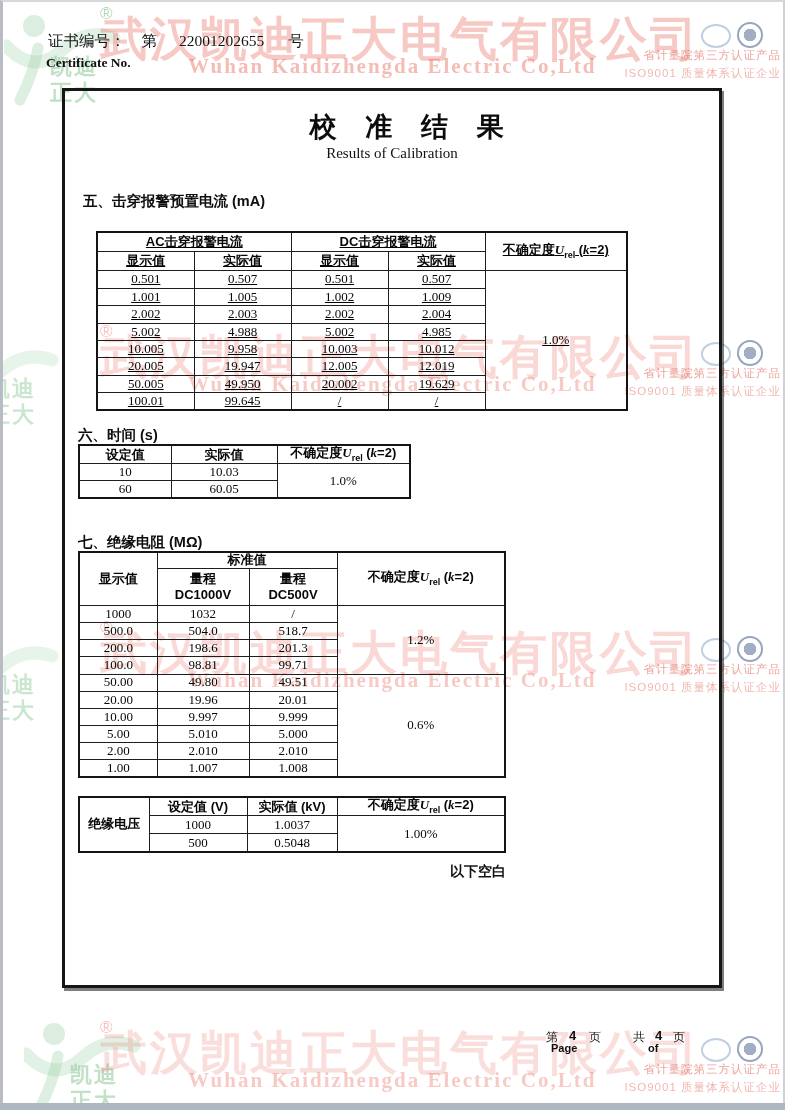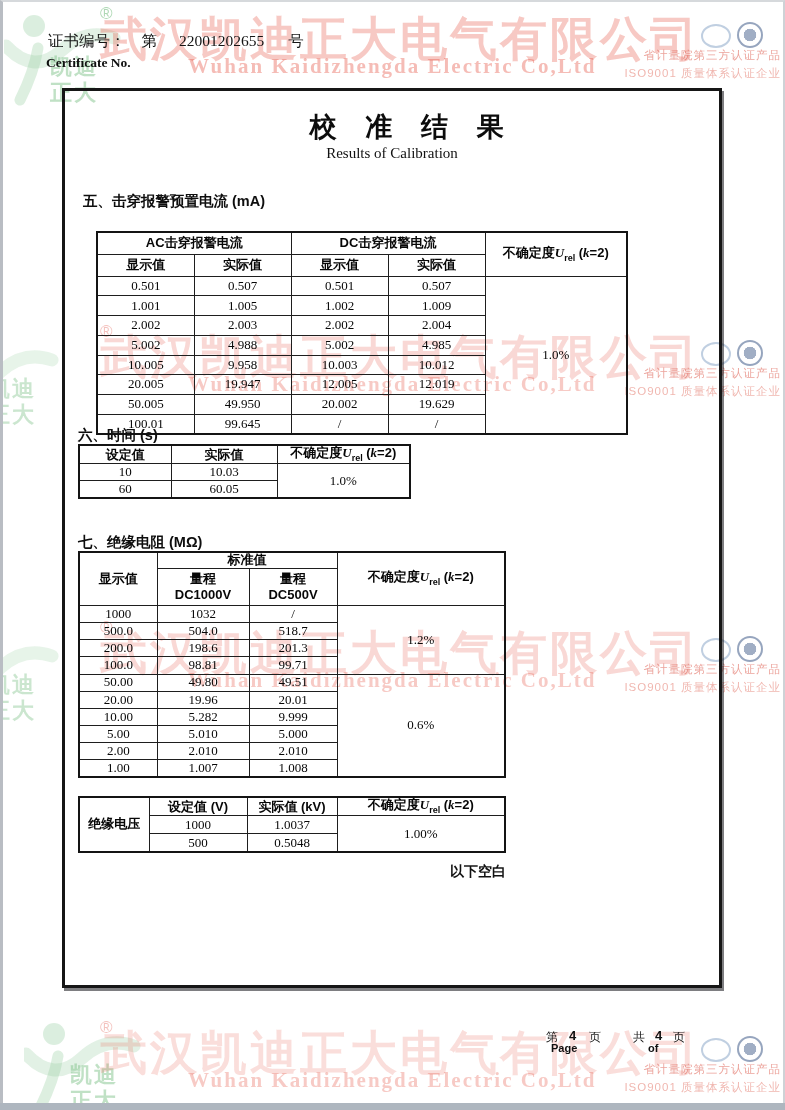--- a/index.html
+++ b/index.html
@@ -57,21 +57,21 @@
 
   
   table.tbl{position:absolute;border-collapse:collapse;table-layout:fixed;border:2px solid #141414;}
   table.tbl td{border:1px solid #1e1e1e;text-align:center;vertical-align:middle;padding:0;
                font-size:13px;color:#070707;line-height:1.1;}
   td.h{font-family:"Liberation Sans","DejaVu Sans",sans-serif;font-weight:600;font-size:13px;}
   td.uval{font-size:13.5px;}
   .unc{white-space:nowrap;}
   .unc .it{font-style:italic;font-family:"Liberation Serif",serif;}
   .unc sub{font-size:9px;}
-  .t1{left:31px;top:140px;width:532px;height:204px;}
+  .t1{left:31px;top:140px;width:532px;height:180px;text-decoration:underline;}
   .t1 tr.hr{height:19px;} .t1 tr.dr{height:17px;}
   .t2{left:13px;top:353px;width:333px;height:53px;}
   .t2 tr{height:17px;padding-left:44px;}
   .t3{left:13px;top:460px;width:428px;height:227px;}
   .t3 tr.hr1{height:16px;} .t3 tr.hr2{height:37px;} .t3 tr.dr{height:17px;}
   .t3 .rng{line-height:1.25;}
   .t4{left:13px;top:705px;width:428px;height:55px;}
   .t4 tr{height:18px;}
 
   
@@ -331,21 +331,21 @@
         <td>49.51</td>
         <td class="uval" rowspan="6">0.6%</td>
       </tr>
       <tr class="dr">
         <td>20.00</td>
         <td>19.96</td>
         <td>20.01</td>
       </tr>
       <tr class="dr">
         <td>10.00</td>
-        <td>5.282</td>
+        <td>9.997</td>
         <td>9.999</td>
       </tr>
       <tr class="dr">
         <td>5.00</td>
         <td>5.010</td>
         <td>5.000</td>
       </tr>
       <tr class="dr">
         <td>2.00</td>
         <td>2.010</td>

